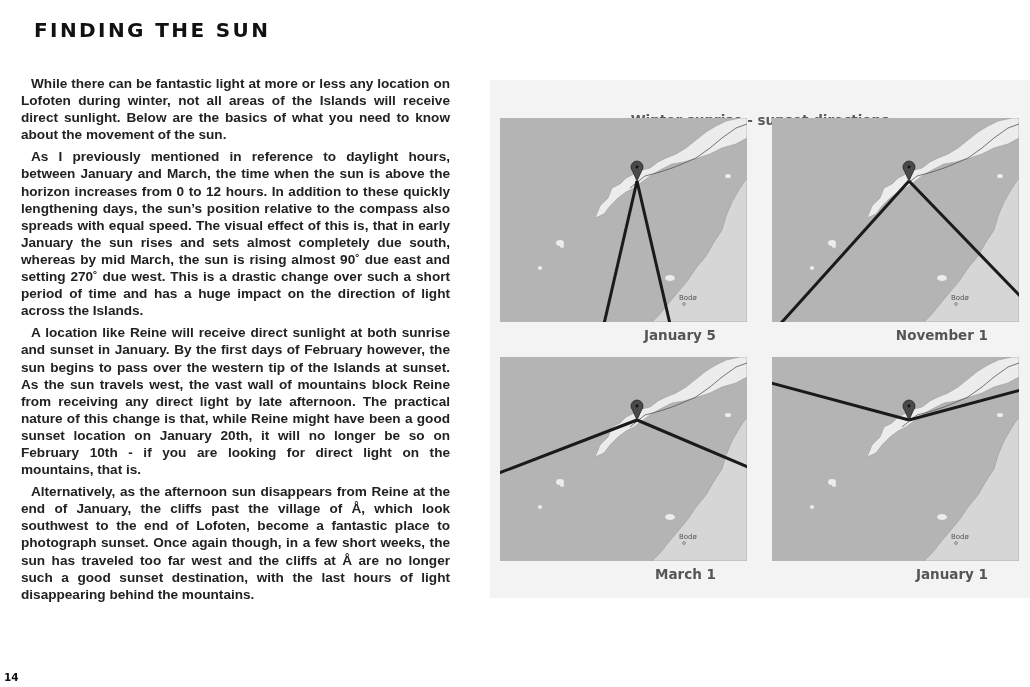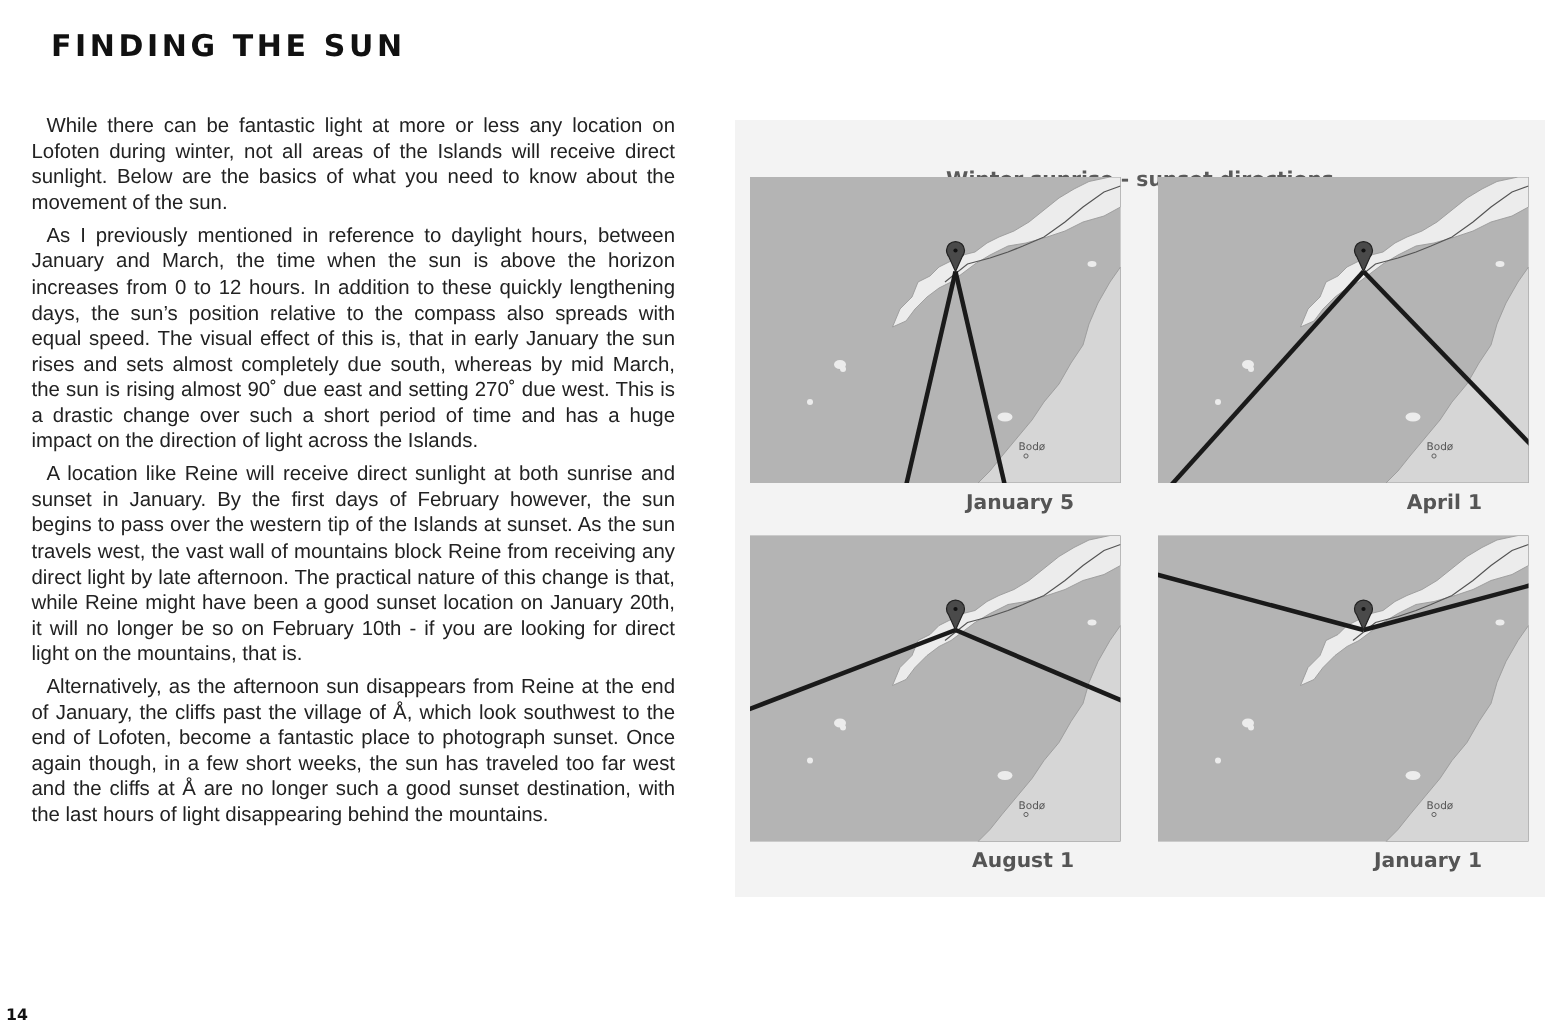--- a/index.html
+++ b/index.html
@@ -10,21 +10,21 @@
   .title {
     position: absolute; left: 22px; top: 6px; margin: 12px;
     font-family: "DejaVu Sans", sans-serif; font-weight: bold; font-size: 20px;
     letter-spacing: 2.4px; color: #111;
   }
   .body-text {
     position: absolute; left: 21px; top: 75px; width: 429px;
     font-family: "Liberation Sans", sans-serif; font-size: 13.6px; line-height: 17.1px;
     color: #222;
   }
-  .body-text p { margin: 0 0 5px 0; text-align: justify; text-indent: 10px; }
+  .body-text p { margin: 0 0 5px 0; text-align: justify; text-indent: 10px; font-weight: bold; }
   .figure {
     position: absolute; left: 490px; top: 80px; width: 540px; height: 518px;
     background: #f3f3f3;
   }
   .fig-title {
     position: absolute; left: 0; top: 7px; width: 540px; text-align: center;
     font-family: "DejaVu Sans", sans-serif; font-weight: bold; font-size: 13.5px; color: #5a5a5a; margin-top: 25px;
   }
   .panel { position: absolute; width: 216px; }
   .map { width: 247px; height: 204px; display: block; background: #b4b4b4; }
@@ -83,41 +83,41 @@
         <ellipse cx="228" cy="58" rx="3" ry="2" fill="#ececec"></ellipse>
         <ellipse cx="170" cy="160" rx="5" ry="3" fill="#ececec"></ellipse>
         <ellipse cx="62" cy="128" rx="2" ry="2" fill="#ececec"></ellipse>
         <text x="179" y="182" font-size="7" fill="#555" font-family="DejaVu Sans, sans-serif">Bodø</text>
         <circle cx="184" cy="186" r="1.4" fill="none" stroke="#555" stroke-width="0.6"></circle>
         <line x1="137" y1="63" x2="484.3291852294986" y2="422.6699001693256" stroke="#1a1a1a" stroke-width="3"></line>
         <line x1="137" y1="63" x2="-197.56530317942912" y2="434.5724127386971" stroke="#1a1a1a" stroke-width="3"></line>
         <path d="M137,63 L132.5,53 A6,6 0 1 1 141.5,53 Z" fill="#4a4a4a" stroke="#222" stroke-width="0.8"></path>
         <circle cx="137" cy="49" r="1.4" fill="#111"></circle>
       </svg>
-    <div class="caption">April 1</div>
+    <div class="caption">November 1</div>
   </div>
   <div class="panel" style="left:10px; top:277px;">
     <svg class="map" viewBox="0 0 247 204">
         <rect x="0" y="0" width="247" height="204" fill="#b4b4b4"></rect>
         <path d="M95,100 L100,88 L108,80 L112,70 L120,66 L126,60 L134,56 L142,52 L150,50 L158,44 L166,40 L176,36 L186,30 L196,22 L206,14 L216,8 L226,3 L240,0 L247,0 L247,20 L236,26 L222,30 L210,36 L198,40 L184,44 L172,46 L160,52 L150,58 L142,64 L134,70 L126,74 L118,80 L110,88 L104,96 Z" fill="#ececec" stroke="#9a9a9a" stroke-width="0.6"></path>
         <path d="M130,70 L145,58 L160,54 L172,50 L182,46 L196,40 L210,30 L222,20 L236,10 L247,6" fill="none" stroke="#555" stroke-width="0.8"></path>
         <path d="M247,60 L240,70 L232,84 L226,98 L222,112 L214,124 L206,138 L196,150 L188,162 L178,174 L168,186 L160,196 L152,204 L247,204 Z" fill="#d6d6d6" stroke="#9a9a9a" stroke-width="0.6"></path>
         <ellipse cx="60" cy="125" rx="4" ry="3" fill="#ececec"></ellipse>
         <ellipse cx="40" cy="150" rx="2" ry="2" fill="#ececec"></ellipse>
         <ellipse cx="228" cy="58" rx="3" ry="2" fill="#ececec"></ellipse>
         <ellipse cx="170" cy="160" rx="5" ry="3" fill="#ececec"></ellipse>
         <ellipse cx="62" cy="128" rx="2" ry="2" fill="#ececec"></ellipse>
         <text x="179" y="182" font-size="7" fill="#555" font-family="DejaVu Sans, sans-serif">Bodø</text>
         <circle cx="184" cy="186" r="1.4" fill="none" stroke="#555" stroke-width="0.6"></circle>
         <line x1="137" y1="63" x2="597.2524267262202" y2="258.3655642446368" stroke="#1a1a1a" stroke-width="3"></line>
         <line x1="137" y1="63" x2="-329.7902132486008" y2="242.18397477265034" stroke="#1a1a1a" stroke-width="3"></line>
         <path d="M137,63 L132.5,53 A6,6 0 1 1 141.5,53 Z" fill="#4a4a4a" stroke="#222" stroke-width="0.8"></path>
         <circle cx="137" cy="49" r="1.4" fill="#111"></circle>
       </svg>
-    <div class="caption">August 1</div>
+    <div class="caption">March 1</div>
   </div>
   <div class="panel" style="left:282px; top:277px;">
     <svg class="map" viewBox="0 0 247 204">
         <rect x="0" y="0" width="247" height="204" fill="#b4b4b4"></rect>
         <path d="M95,100 L100,88 L108,80 L112,70 L120,66 L126,60 L134,56 L142,52 L150,50 L158,44 L166,40 L176,36 L186,30 L196,22 L206,14 L216,8 L226,3 L240,0 L247,0 L247,20 L236,26 L222,30 L210,36 L198,40 L184,44 L172,46 L160,52 L150,58 L142,64 L134,70 L126,74 L118,80 L110,88 L104,96 Z" fill="#ececec" stroke="#9a9a9a" stroke-width="0.6"></path>
         <path d="M130,70 L145,58 L160,54 L172,50 L182,46 L196,40 L210,30 L222,20 L236,10 L247,6" fill="none" stroke="#555" stroke-width="0.8"></path>
         <path d="M247,60 L240,70 L232,84 L226,98 L222,112 L214,124 L206,138 L196,150 L188,162 L178,174 L168,186 L160,196 L152,204 L247,204 Z" fill="#d6d6d6" stroke="#9a9a9a" stroke-width="0.6"></path>
         <ellipse cx="60" cy="125" rx="4" ry="3" fill="#ececec"></ellipse>
         <ellipse cx="40" cy="150" rx="2" ry="2" fill="#ececec"></ellipse>
         <ellipse cx="228" cy="58" rx="3" ry="2" fill="#ececec"></ellipse>

